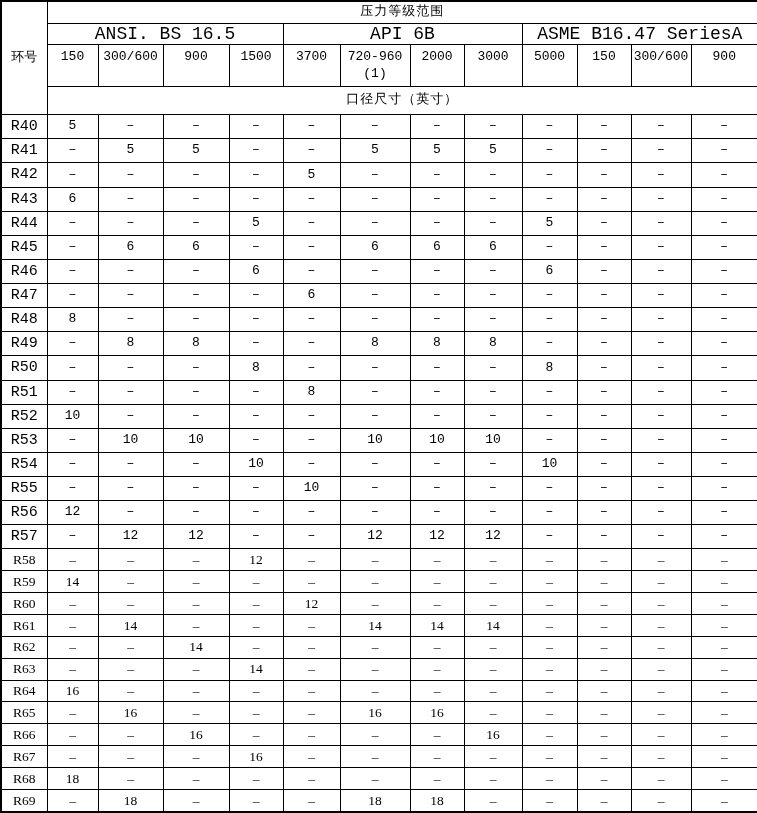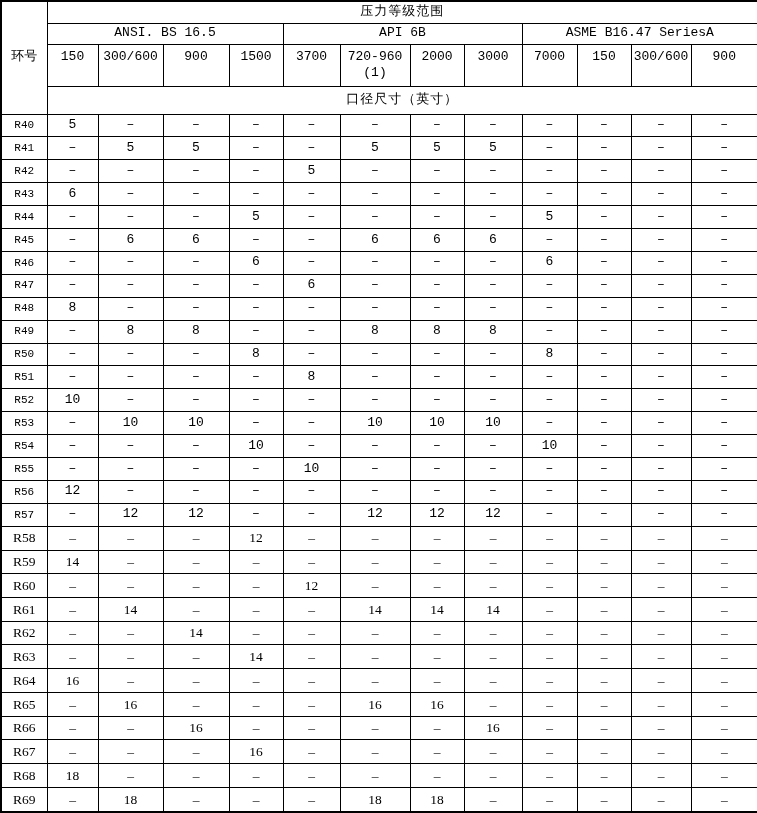--- a/index.html
+++ b/index.html
@@ -24,24 +24,24 @@
     line-height: 1.15;
     overflow: hidden;
     white-space: nowrap;
   }
   tr.hr1 { height: 22px; }
   tr.hr2 { height: 21px; }
   tr.hr3 { height: 42px; margin-top: 44px; }
   tr.hr4 { height: 28px; font-family: Liberation Mono, monospace; }
   th.corner { font-size: 14px; margin-left: 32px; }
   th.title, th.subtitle { font-weight: bold; font-size: 14px; letter-spacing: 1px; margin-top: 24px; }
-  tr.hr2 th { font-size: 13px; }
+  tr.hr2 th { font-size: 18px; }
   tr.hr3 th { vertical-align: top; padding-top: 5px; }
   tr.hr3 th .note { margin-top: 2px; }
-  tbody th.row-label { font-size: 11px; }
+  tbody th.row-label { font-size: 15px; }
   tbody td { font-size: 13px; }
   tbody tr.serif-row,
   tbody tr.serif-row th.row-label,
   tbody tr.serif-row td {
     font-family: "Liberation Serif", "DejaVu Serif", serif;
     font-size: 13.5px;
   }
 </style>
 </head>
 <body>
@@ -93,21 +93,21 @@
             <div>720-960</div>
             <div class="note">(1)</div>
           </th>
           <th>
             <div>2000</div>
           </th>
           <th>
             <div>3000</div>
           </th>
           <th>
-            <div>7000</div>
+            <div>5000</div>
           </th>
           <th>
             <div>150</div>
           </th>
           <th>
             <div>300/600</div>
           </th>
           <th>
             <div>900</div>
           </th>

